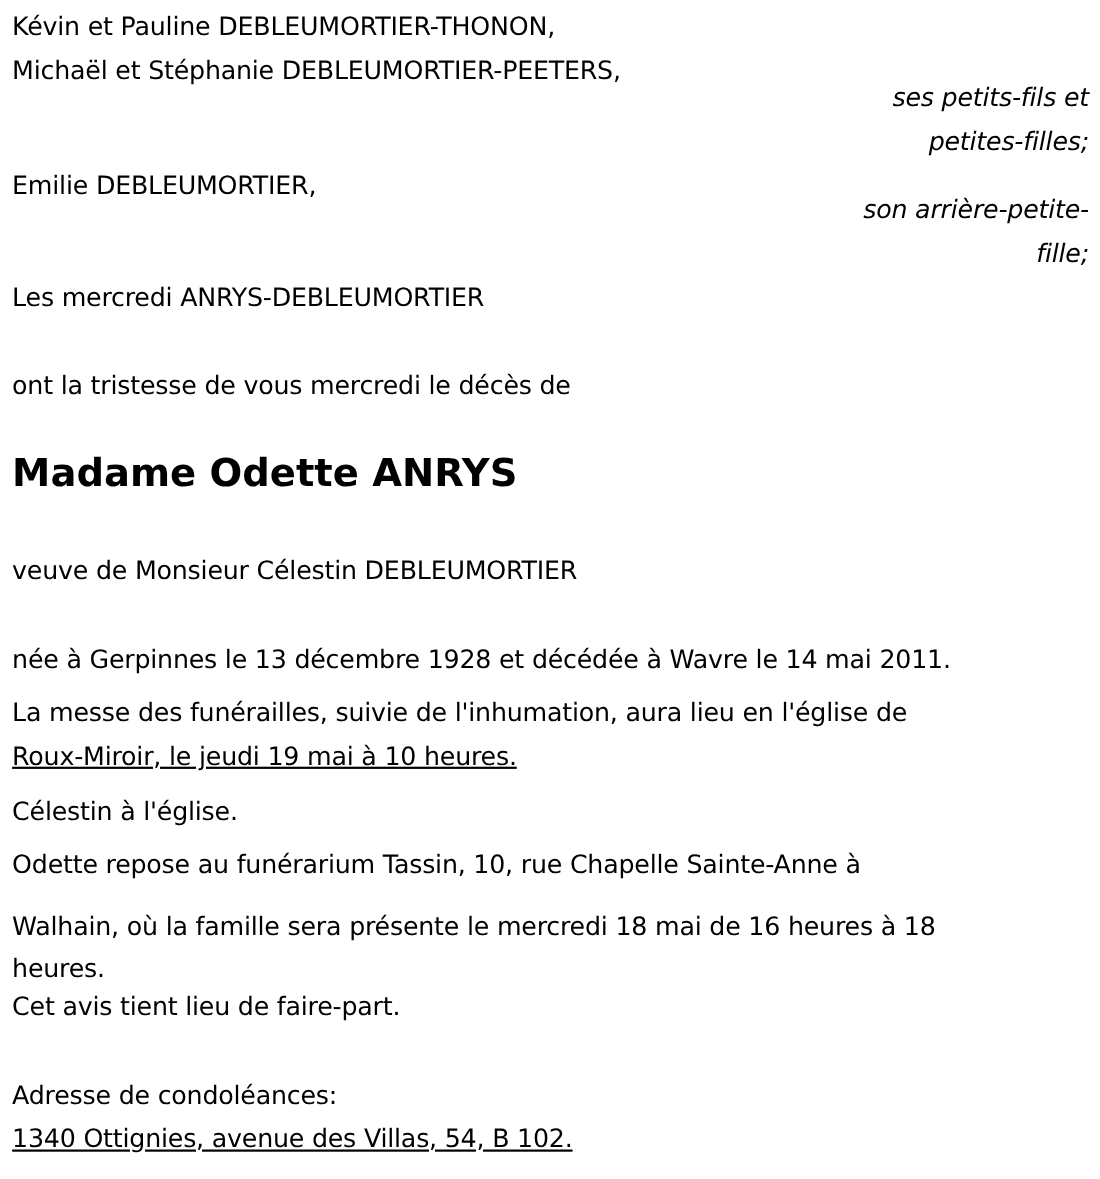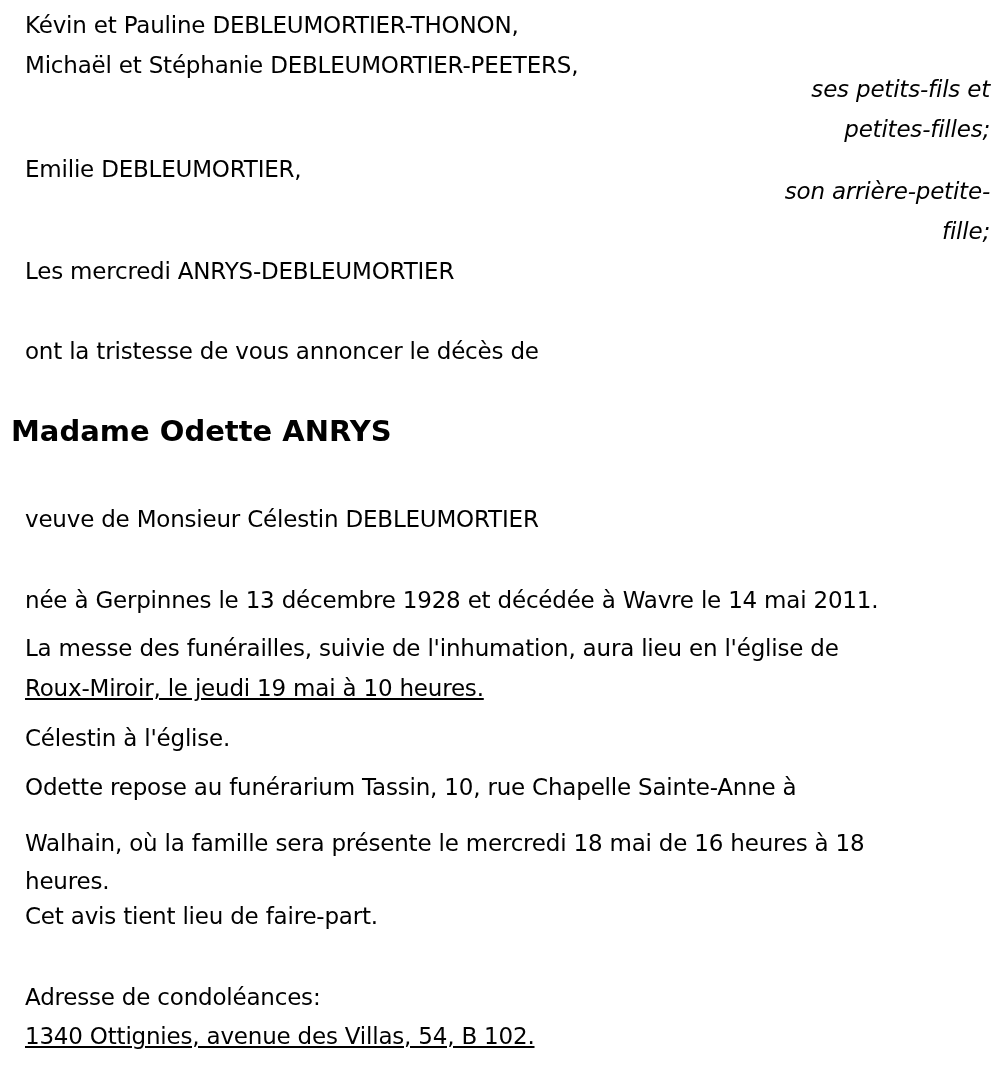--- a/index.html
+++ b/index.html
@@ -12,37 +12,37 @@
       height: 1072px;
       position: relative;
       overflow: hidden;
       font-family: "DejaVu Sans", "Liberation Sans", sans-serif;
       color: #000000;
       font-size: 23px;
       letter-spacing: -0.2px;
     }
     .line {
       position: absolute;
-      left: 25px;
+      left: 11px;
       white-space: nowrap;
       line-height: 30px;
     }
     .right {
       position: absolute;
       right: 10px;
       text-align: center;
       font-style: italic;
       white-space: nowrap;
       line-height: 30px;
     }
     .title {
       position: absolute;
       left: 11px;
       font-weight: bold;
-      font-size: 29px;
+      font-size: 35px;
       line-height: 40px;
       white-space: nowrap;
       letter-spacing: 0px;
     }
   </style>
 </head>
 <body>
 
 <div>
 
@@ -52,21 +52,21 @@
   <div class="right" style="top:74px;">ses petits-fils et</div>
   <div class="right" style="top:114px;">petites-filles;</div>
 
   <div class="line" style="top:154px;">Emilie DEBLEUMORTIER,</div>
 
   <div class="right" style="top:176px;">son arrière-petite-</div>
   <div class="right" style="top:216px;">fille;</div>
 
   <div class="line" style="top:256px;">Les mercredi ANRYS-DEBLEUMORTIER</div>
 
-  <div class="line" style="top:336px;">ont la tristesse de vous annoncer le décès de</div>
+  <div class="line" style="top:336px;">ont la tristesse de vous mercredi le décès de</div>
 
   <div class="title" style="top:411px;">Madame Odette ANRYS</div>
 
   <div class="line" style="top:504px;">veuve de Monsieur Célestin DEBLEUMORTIER</div>
 
   <div class="line" style="top:585px;">née à Gerpinnes le 13 décembre 1928 et décédée à Wavre le 14 mai 2011.</div>
 
   <div class="line" style="top:633px;">La messe des funérailles, suivie de l'inhumation, aura lieu en l'église de</div>
   <div class="line" style="top:673px;text-decoration:underline;">Roux-Miroir, le jeudi 19 mai à 10 heures.</div>
 

